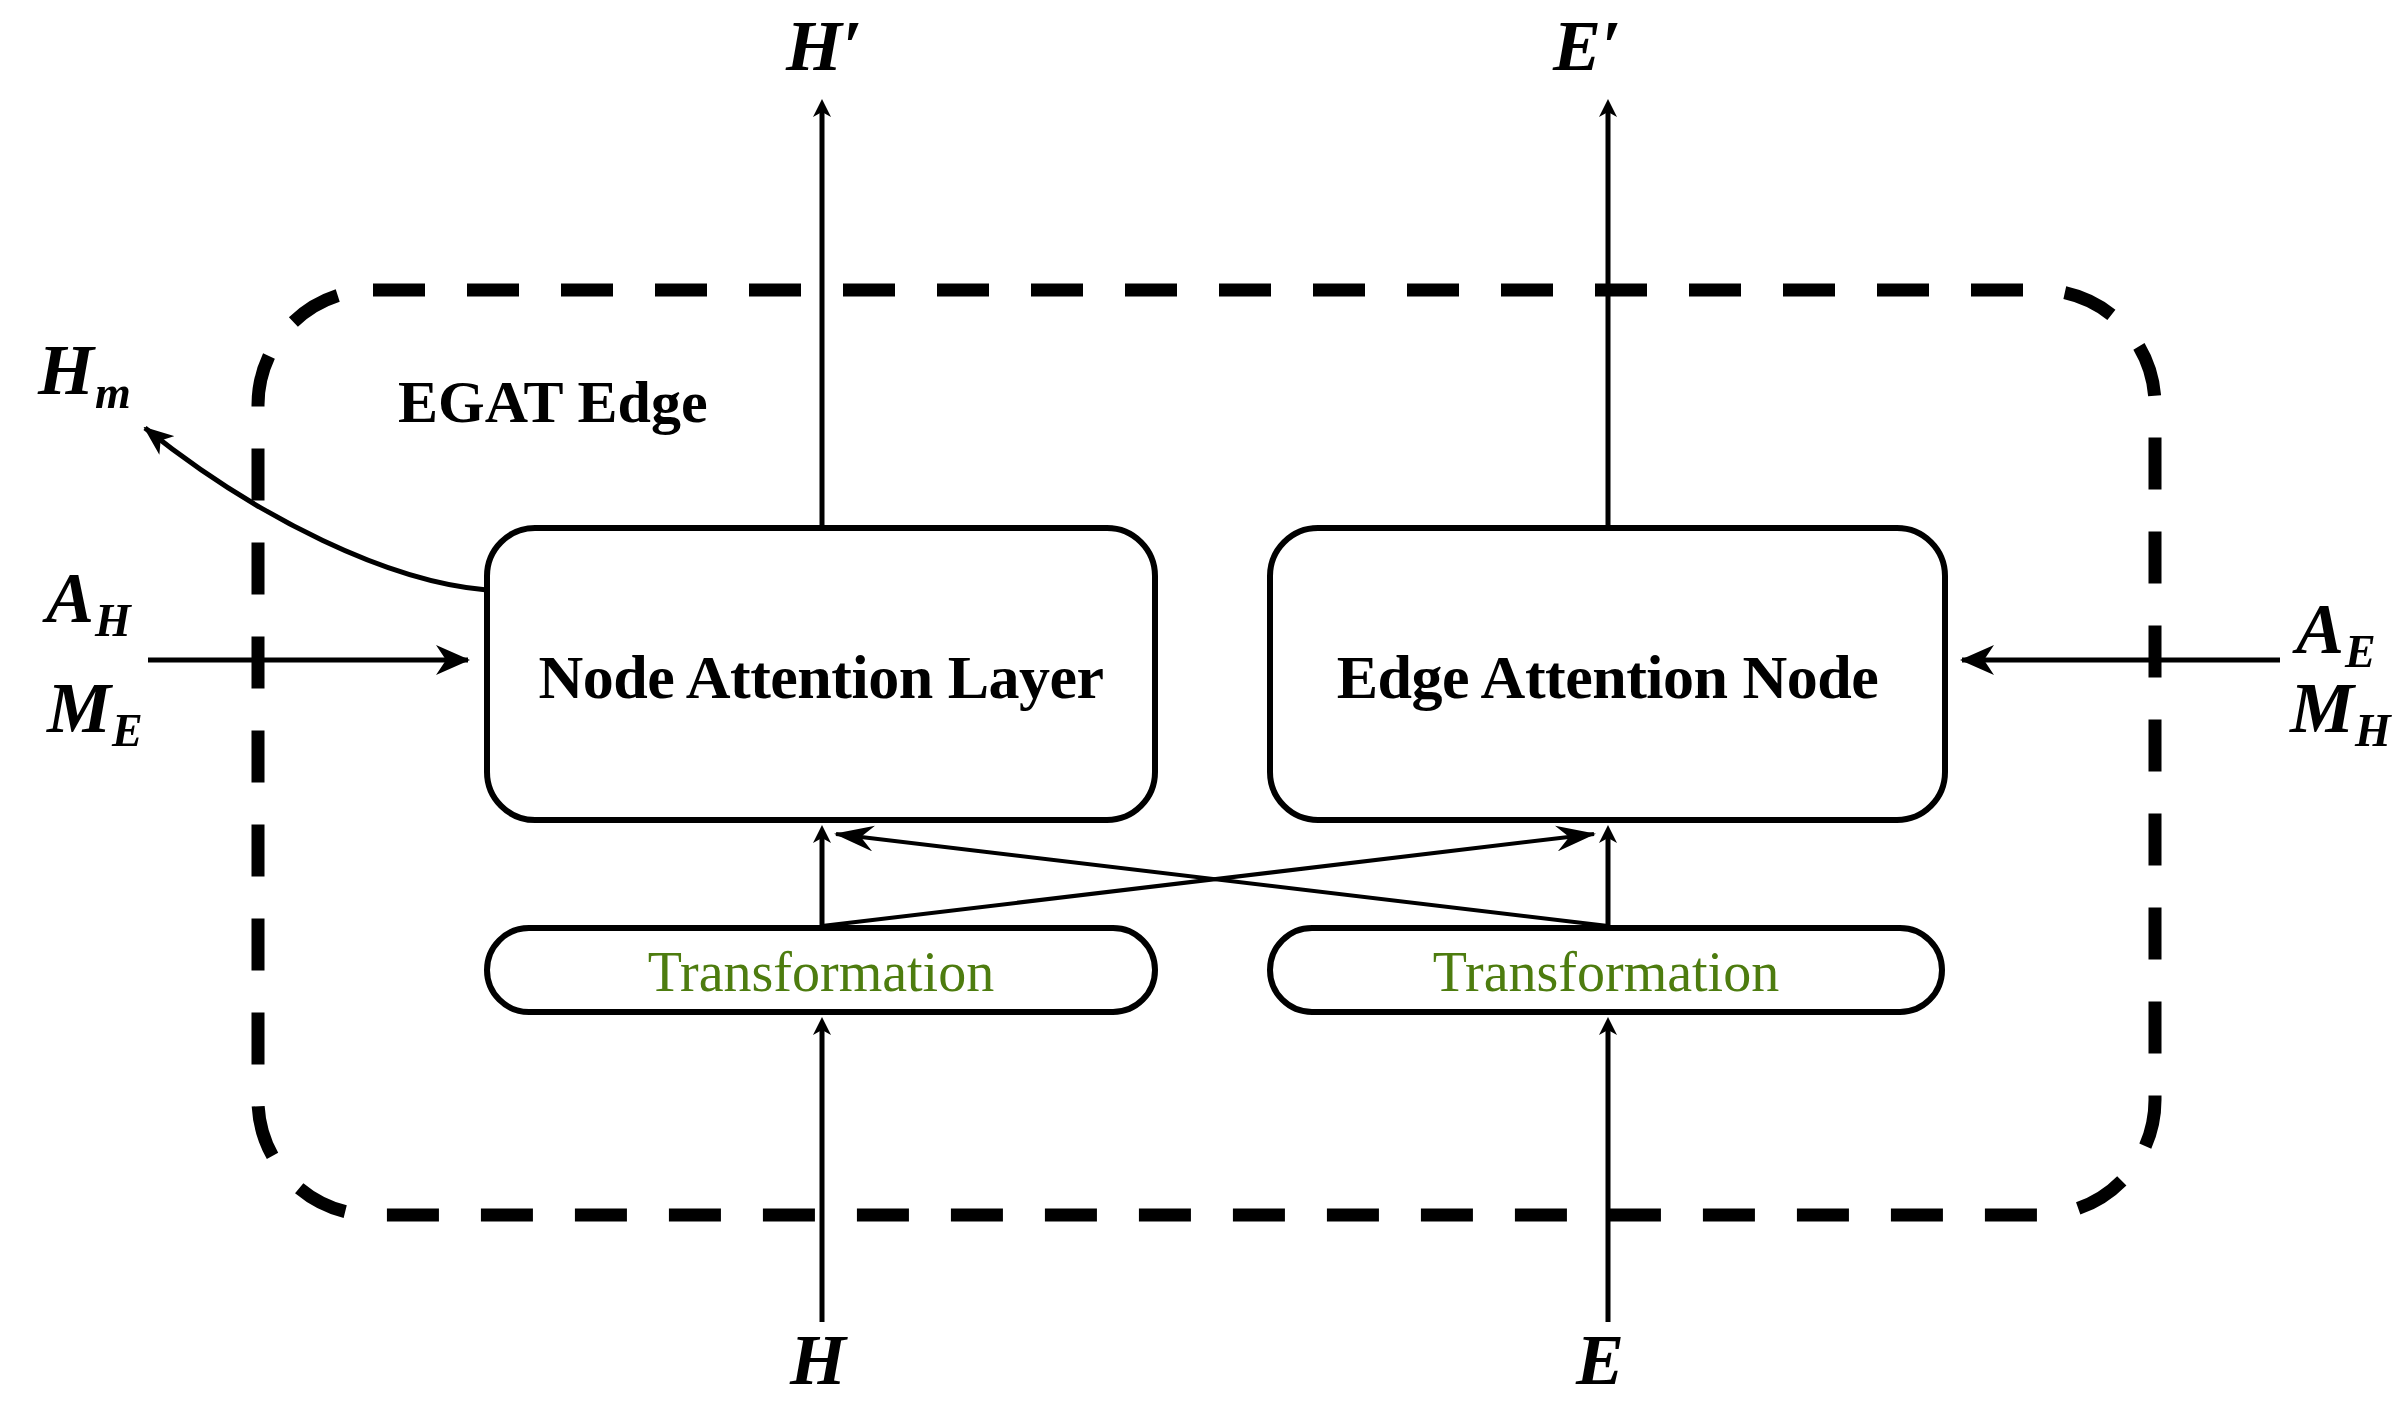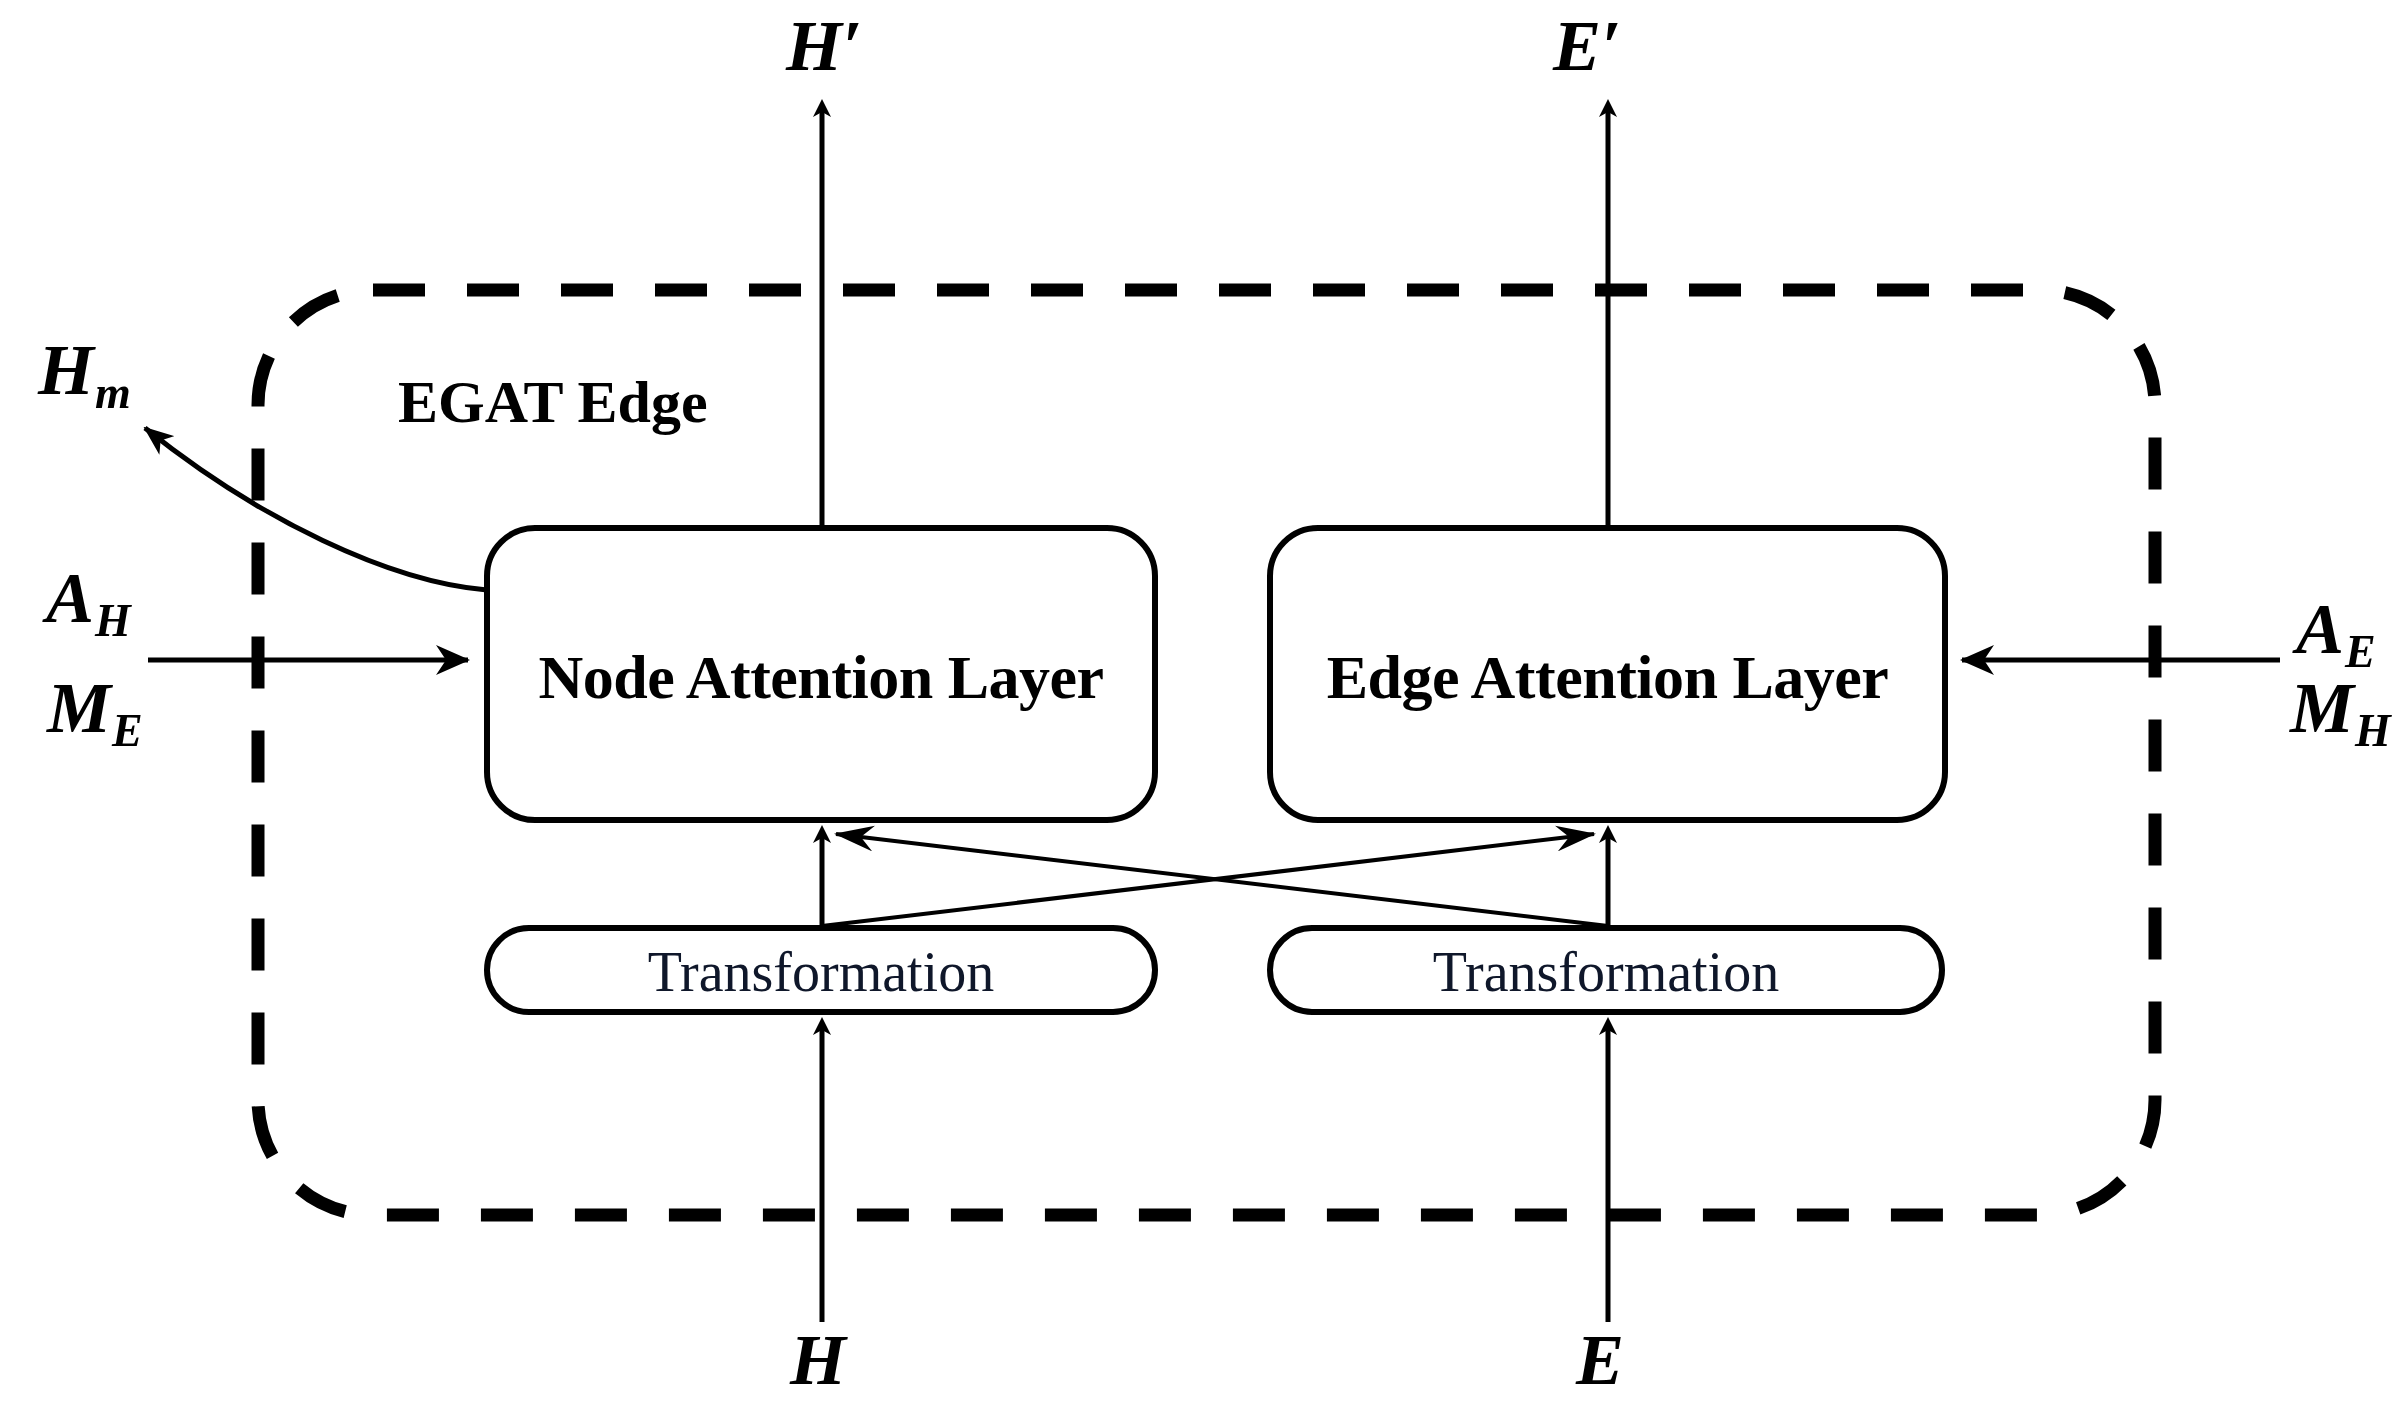--- a/index.html
+++ b/index.html
@@ -41,21 +41,21 @@
     color:#000;
     font-family:"Liberation Serif", serif;
     font-weight:bold;
     font-size:62px;
     letter-spacing:-0.5px;
     white-space:nowrap;
     text-align:center;
   }
   .trans-title{
     position:absolute;
-    color:#0f172a;
+    color:#4d7c0f;
     font-family:"Liberation Serif", serif;
     font-weight:normal;
     font-size:56px;
     white-space:nowrap;
     text-align:center;
   }
   .egat-title{
     position:absolute;
     color:#000;
     font-family:"Liberation Serif", serif;
@@ -142,21 +142,21 @@
   <div class="lbl var" style="left:2296px;top:593px;">
     <span>A</span><span class="sub">E</span>
   </div>
 
   <div class="lbl var" style="left:2290px;top:672px;text-align:right;">
     <span>M</span><span class="sub">H</span>
   </div>
 
   <div class="block-title" style="left:487px;top:642px;width:668px;">Node Attention Layer</div>
 
-  <div class="block-title" style="left:1270px;top:642px;width:675px;">Edge Attention Layer</div>
+  <div class="block-title" style="left:1270px;top:642px;width:675px;">Edge Attention Node</div>
 
   <div class="trans-title" style="left:487px;top:940px;width:668px;">Transformation</div>
 
   <div class="trans-title" style="left:1270px;top:940px;width:672px;">Transformation</div>
 
   <div class="lbl var" style="left:790px;top:1324px;">H</div>
 
   <div class="lbl var" style="left:1576px;top:1324px;">E</div>
 
 </div>

